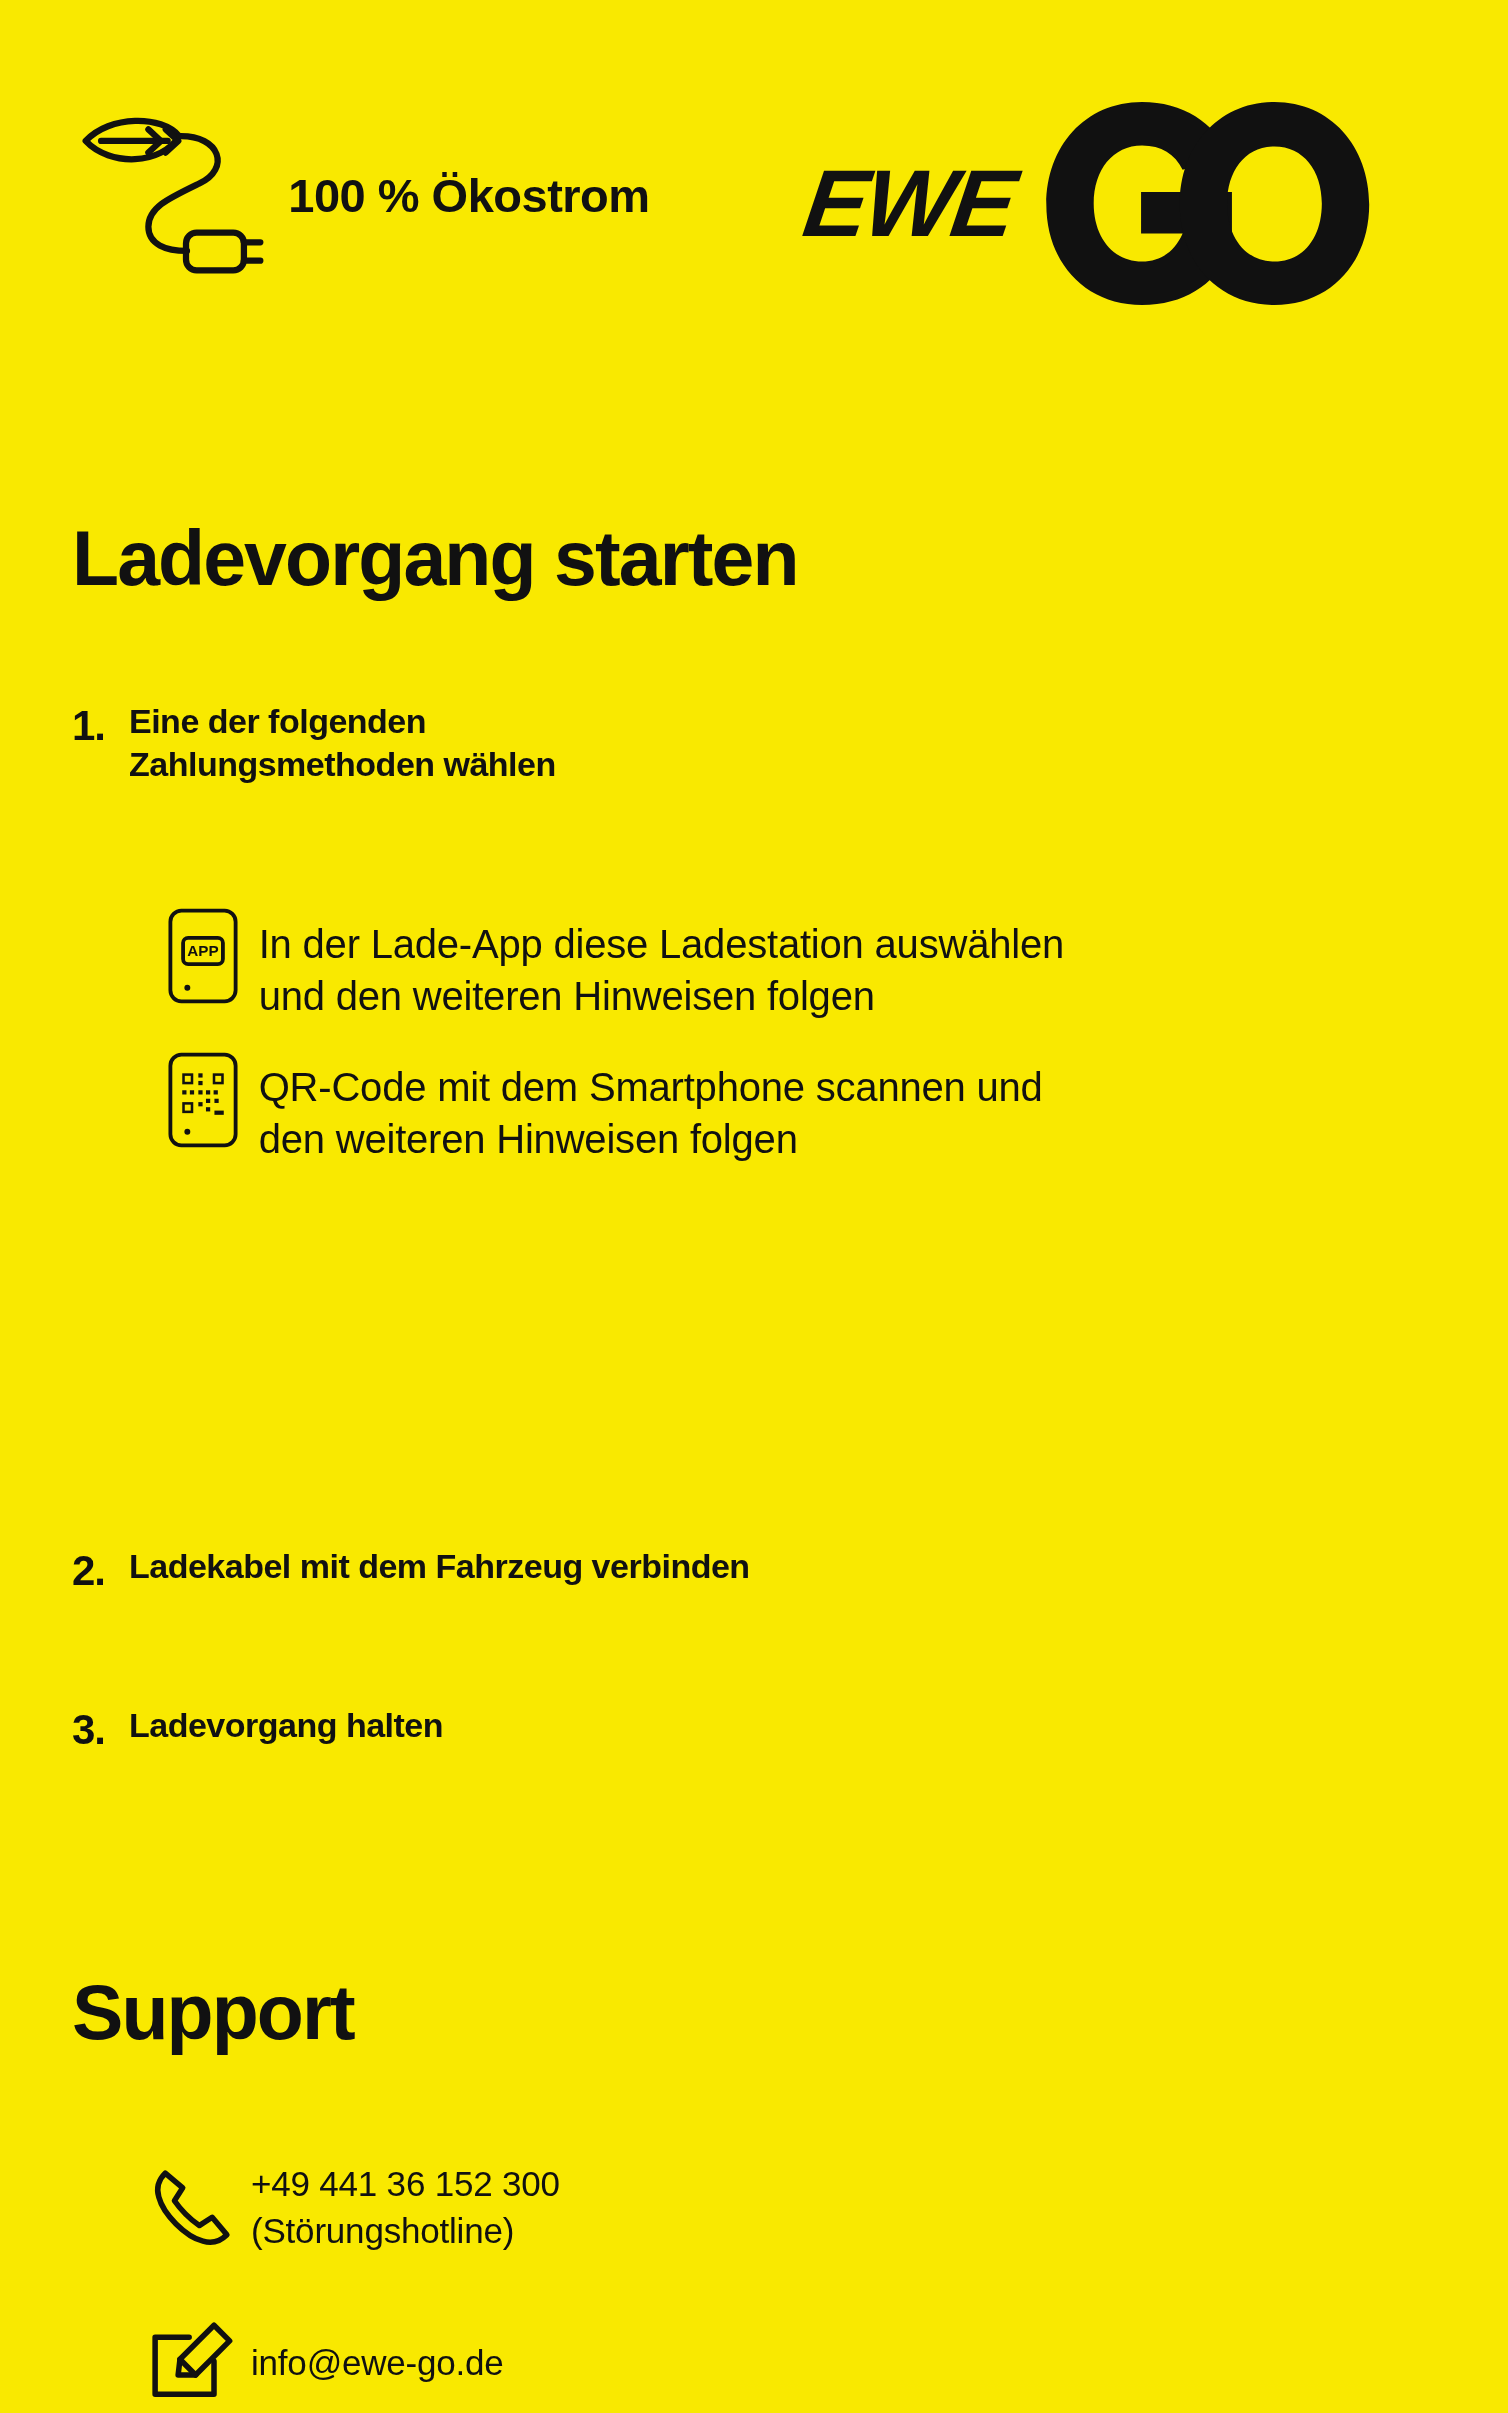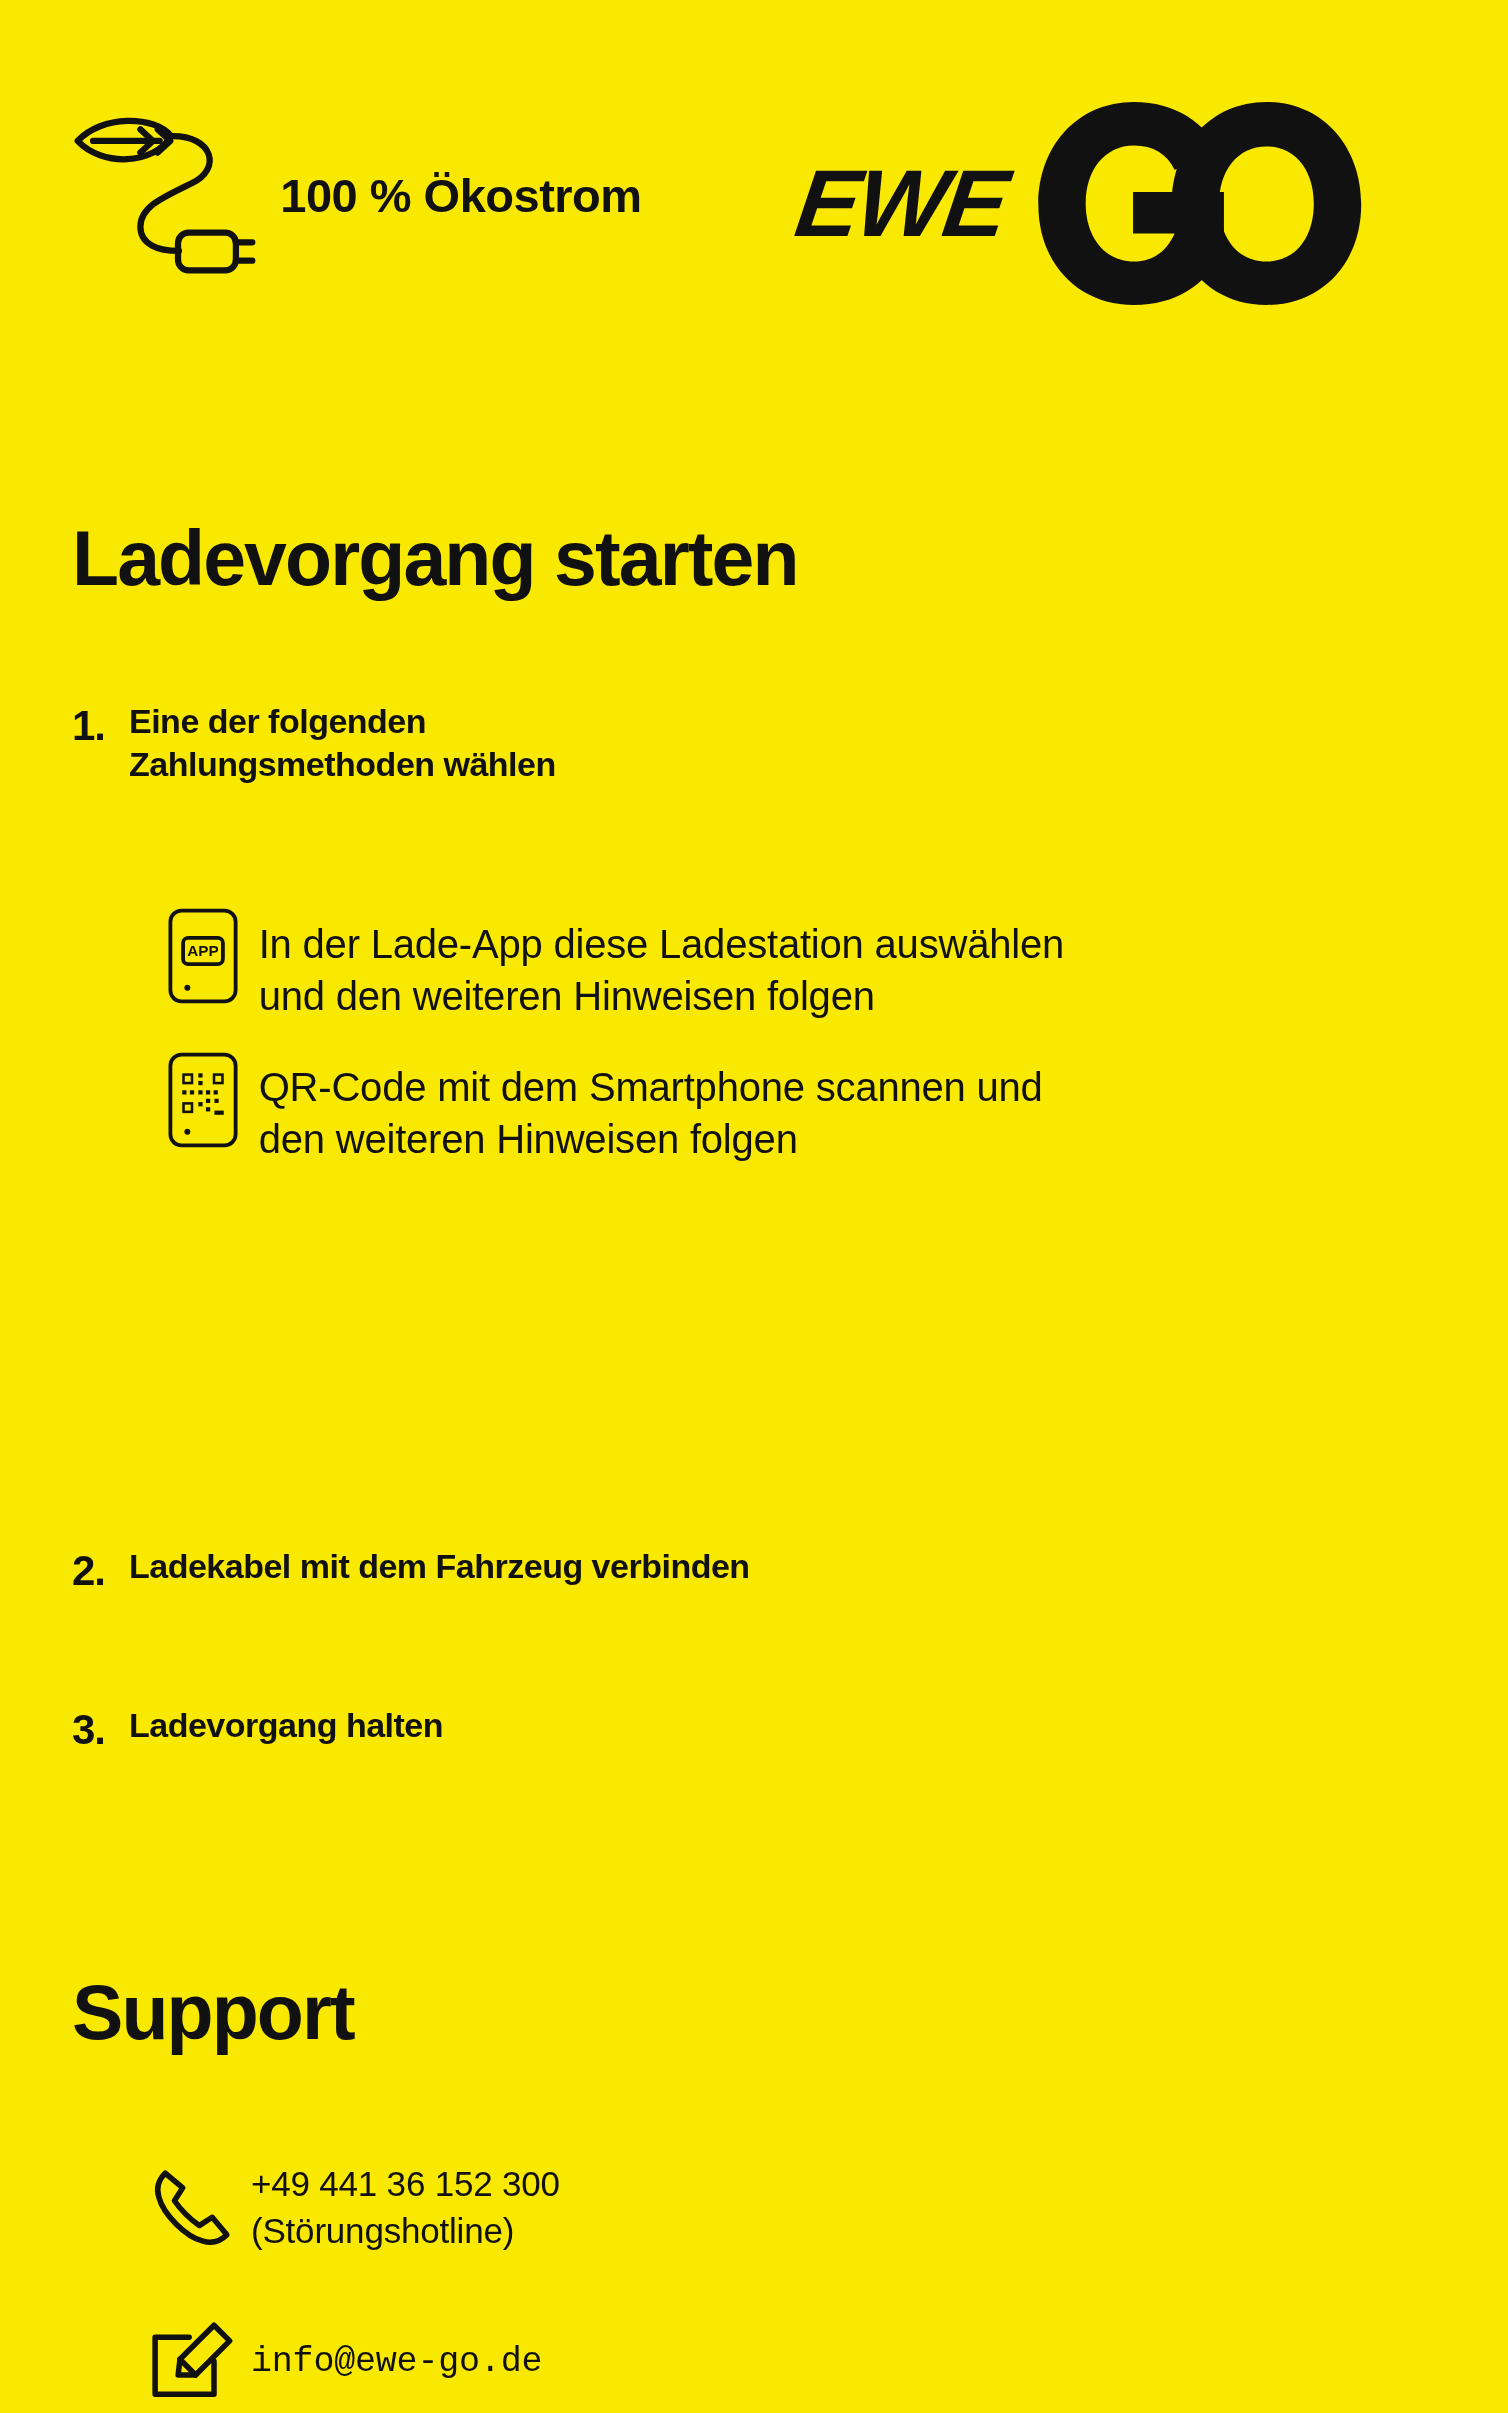--- a/index.html
+++ b/index.html
@@ -14,21 +14,21 @@
     font-family: "Liberation Sans", sans-serif;
     color: #111111;
     overflow: hidden;
     position: relative;
   }
 
   
   .header {
     position: absolute;
     top: 87px;
-    left: 0;
+    left: 8px;
     width: 1444px;
     height: 232px;
   }
   .eco-block {
     position: absolute;
     left: 68px;
     top: 19.3px;
     display: flex;
     align-items: center;
   }
@@ -157,21 +157,21 @@
     align-items: center;
     justify-content: flex-start;
   }
   .support-text {
     font-size: 35px;
     line-height: 1.35;
     letter-spacing: -0.2px;
     padding-top: 1.9px;
   }
   .support-text .line-strong { font-weight: normal; }
-  .support-row.mail .support-text { padding-top: 26.5px; font-family: Liberation Mono, monospace; }
+  .support-row.mail .support-text { padding-top: 26.5px; }
 </style>
 </head>
 <body>
 
 <div class="header">
 
   <div class="eco-block">
     <span class="eco-icon">
       <svg viewBox="0 0 400 370" width="193" height="179" fill="none" stroke="#111111" stroke-width="13" stroke-linecap="round" stroke-linejoin="round">
 

